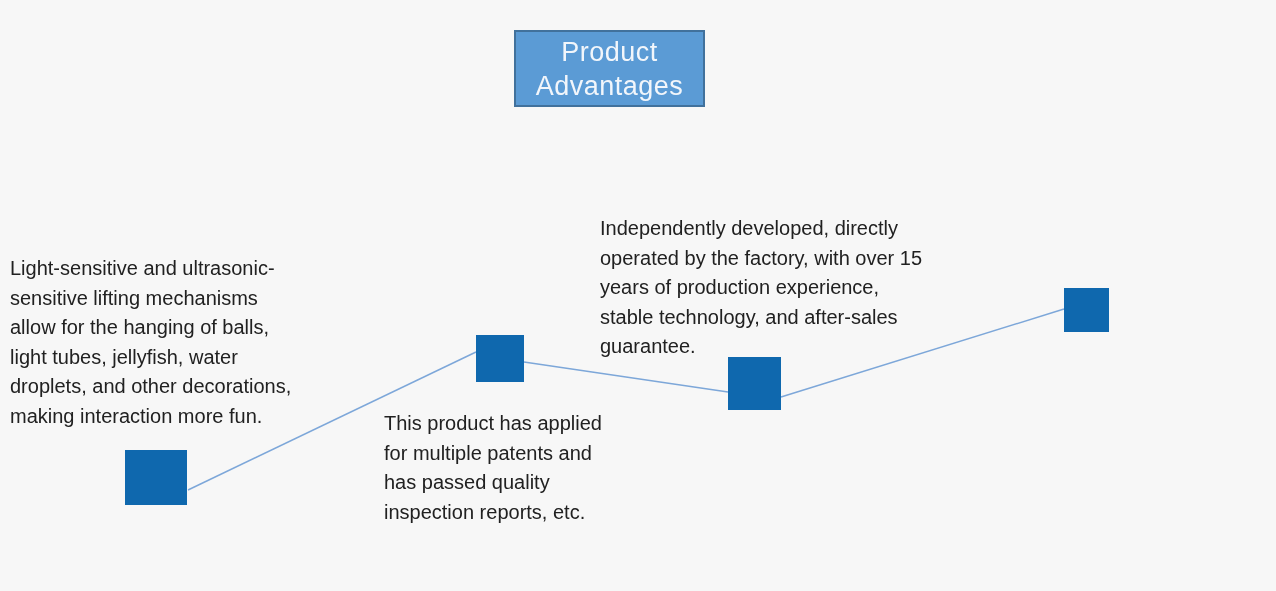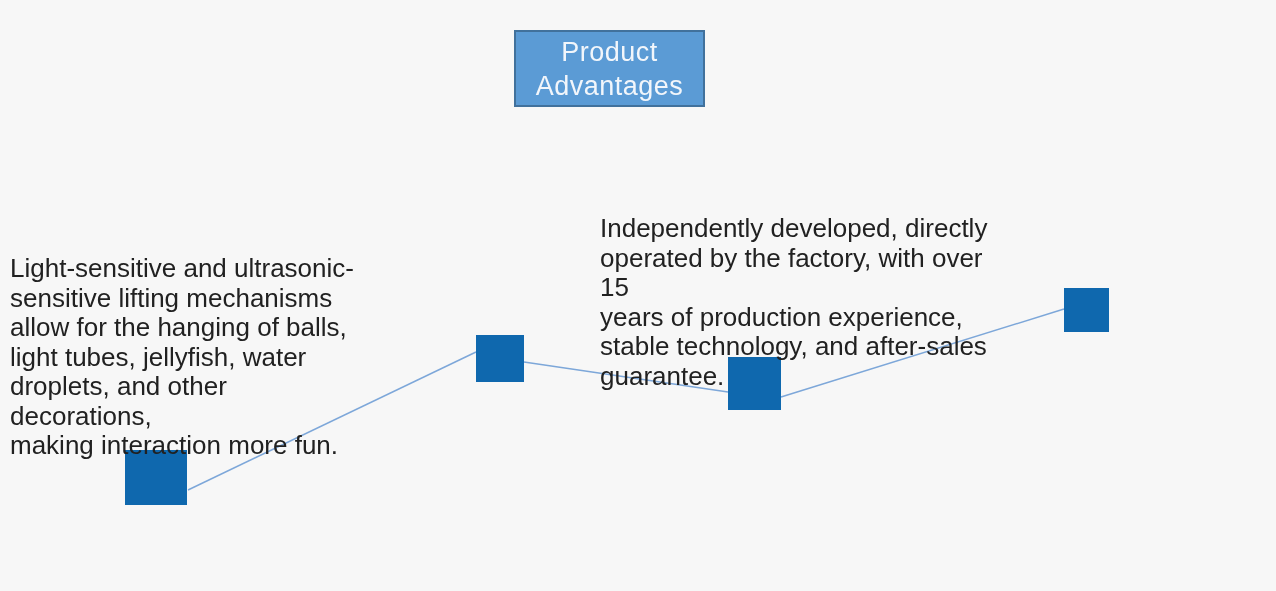--- a/index.html
+++ b/index.html
@@ -50,21 +50,21 @@
     position: absolute;
     background: var(--node-fill, #0f68ae);
   }
   .node-square.sq-1 { left: 125px; top: 450px; width: 62px; height: 55px; }
   .node-square.sq-2 { left: 476px; top: 335px; width: 48px; height: 47px; }
   .node-square.sq-3 { left: 728px; top: 357px; width: 53px; height: 53px; }
   .node-square.sq-4 { left: 1064px; top: 288px; width: 45px; height: 44px; }
   .adv-text {
     position: absolute;
     color: var(--body-text, #212121);
-    font-size: 26px;
+    font-size: 20px;
     line-height: 29.5px;
     white-space: pre-line;
   }
   .adv-text.t-1 { left: 10px;  top: 254px; width: 345px; }
   .adv-text.t-2 { left: 384px; top: 409px; width: 285px; }
   .adv-text.t-3 { left: 600px; top: 214px; width: 400px; }
   .adv-text.t-4 { left: 977px; top: 339px; width: 290px; }
 </style>
 </head>
 <body>
@@ -86,20 +86,24 @@
   <div class="node-square sq-3"></div>
   <div class="node-square sq-4"></div>
 
   <div class="adv-text t-1">Light-sensitive and ultrasonic-
 sensitive lifting mechanisms
 allow for the hanging of balls,
 light tubes, jellyfish, water
 droplets, and other decorations,
 making interaction more fun.</div>
 
+  <div class="adv-text t-2">This product has applied
+for multiple patents and
+has passed quality
+inspection reports, etc.</div>
 
   <div class="adv-text t-3">Independently developed, directly
 operated by the factory, with over 15
 years of production experience,
 stable technology, and after-sales
 guarantee.</div>
 
 
 </div>
 

